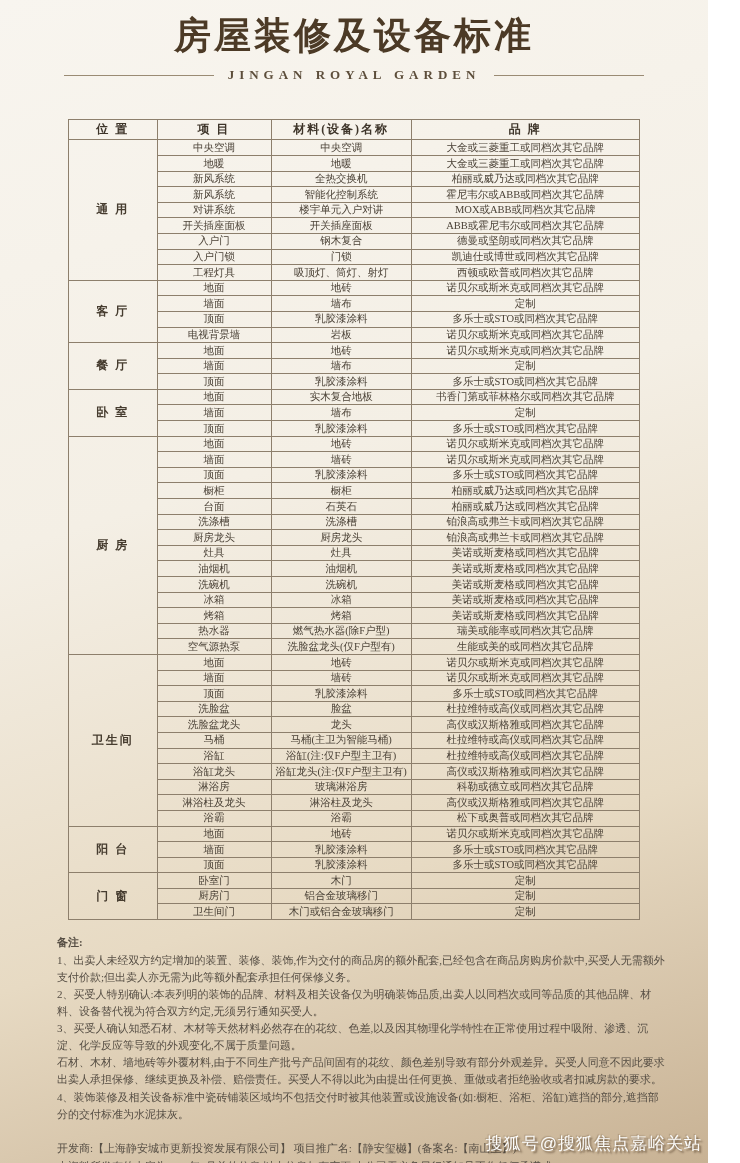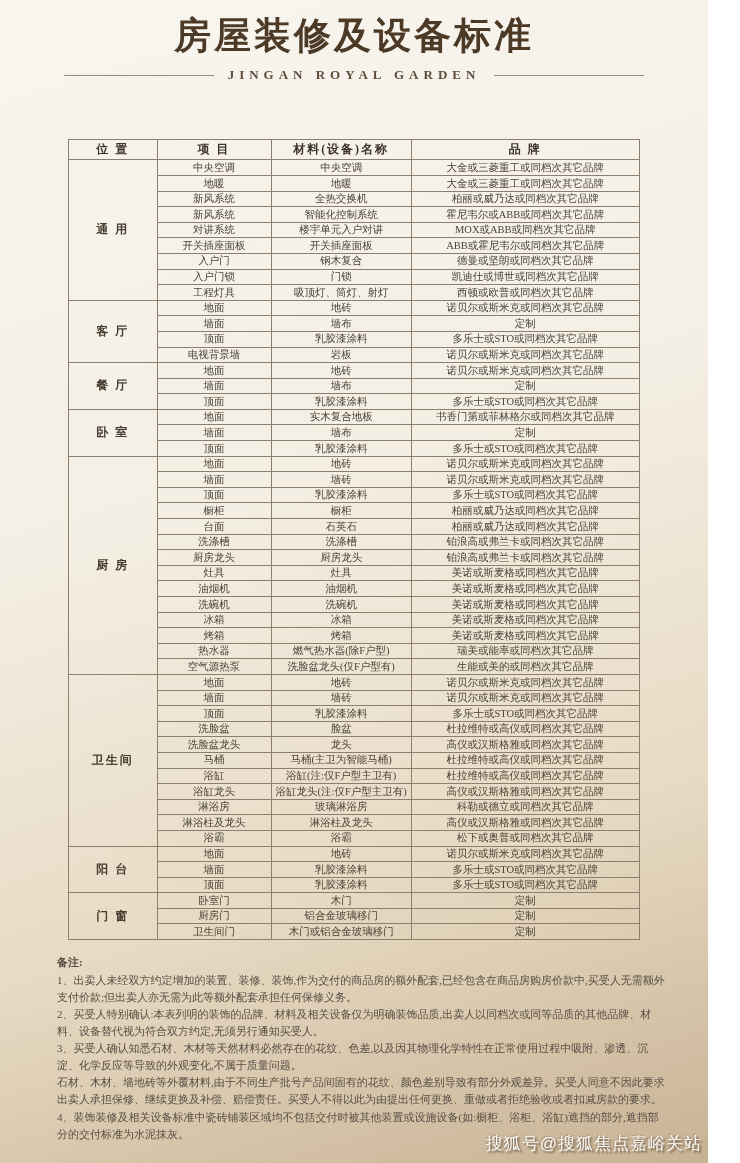--- a/index.html
+++ b/index.html
@@ -18,21 +18,21 @@
     letter-spacing:3px;line-height:1.2;margin:0;
   }
   .subtitle-row{
     display:flex;align-items:center;justify-content:center;
     margin-top:9px;gap:14px;
   }
   .subtitle-rule{width:150px;height:1px;background:#9a8b74;}
   .subtitle{
     font-size:13px;color:#5d4e3b;letter-spacing:5px;font-weight:600;
   }
-  .table-wrap{margin:56px 68px 0 68px;}
+  .table-wrap{margin:36px 68px 0 68px;}
   table{
     width:100%;border-collapse:collapse;table-layout:fixed;
   }
   col.c-loc{width:15.5%;} col.c-item{width:20%;} col.c-mat{width:24.5%;} col.c-brand{width:40%;}
   th,td{
     border:1px solid #8d7f6c;
     text-align:center;vertical-align:middle;
     font-size:10.5px;line-height:1.1;
     height:14.6px;padding:0 2px;
     overflow:hidden;white-space:nowrap;

